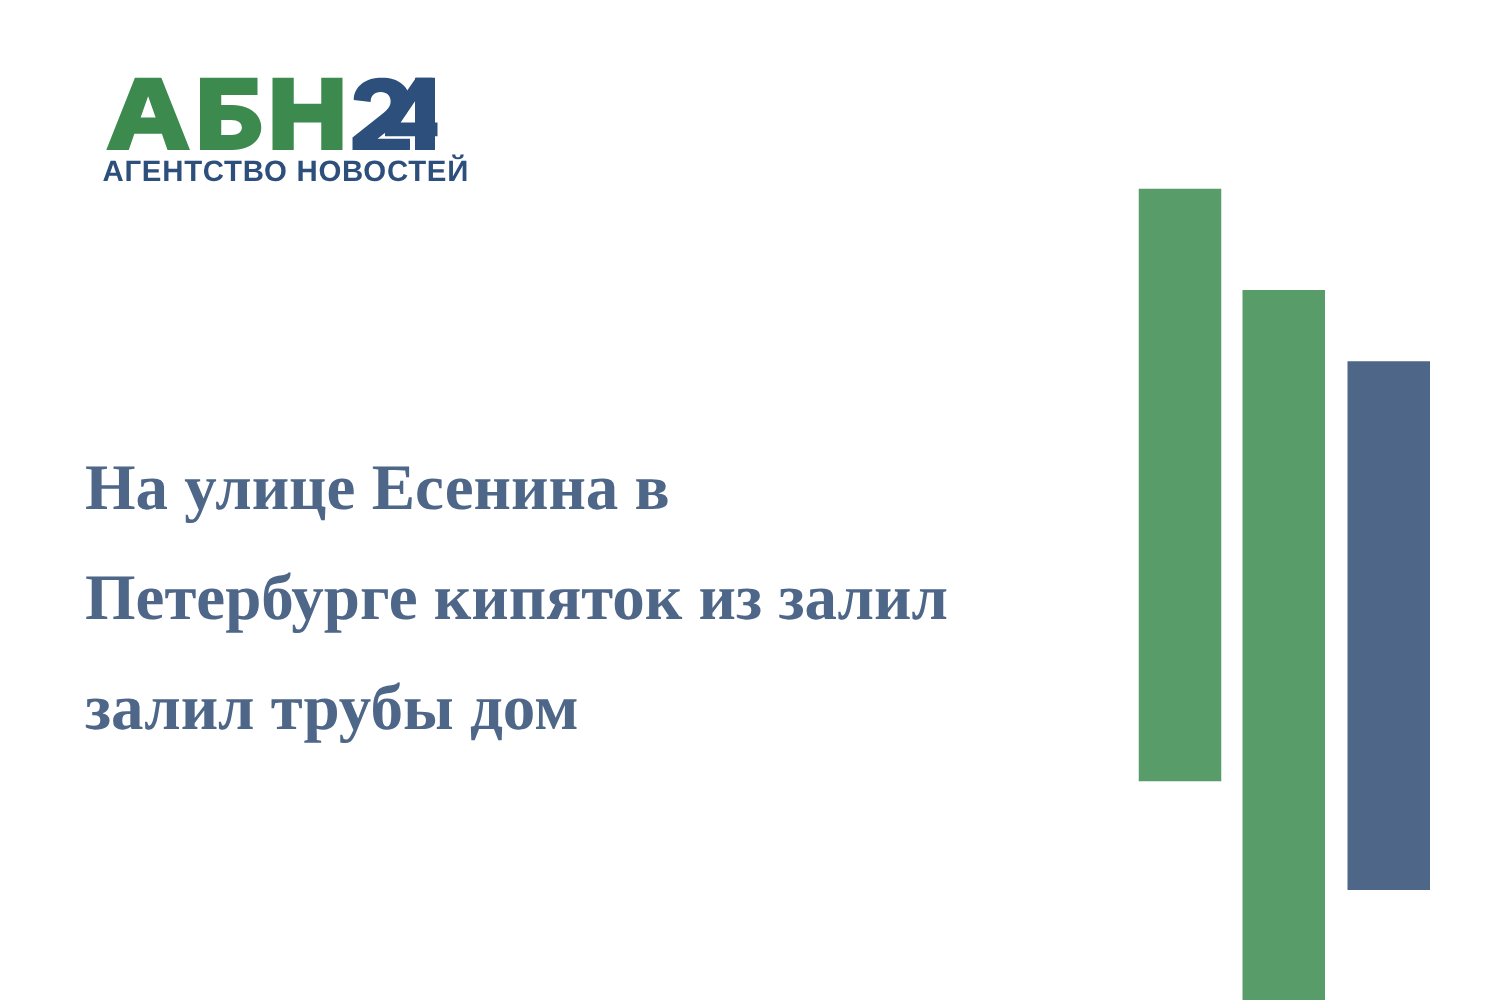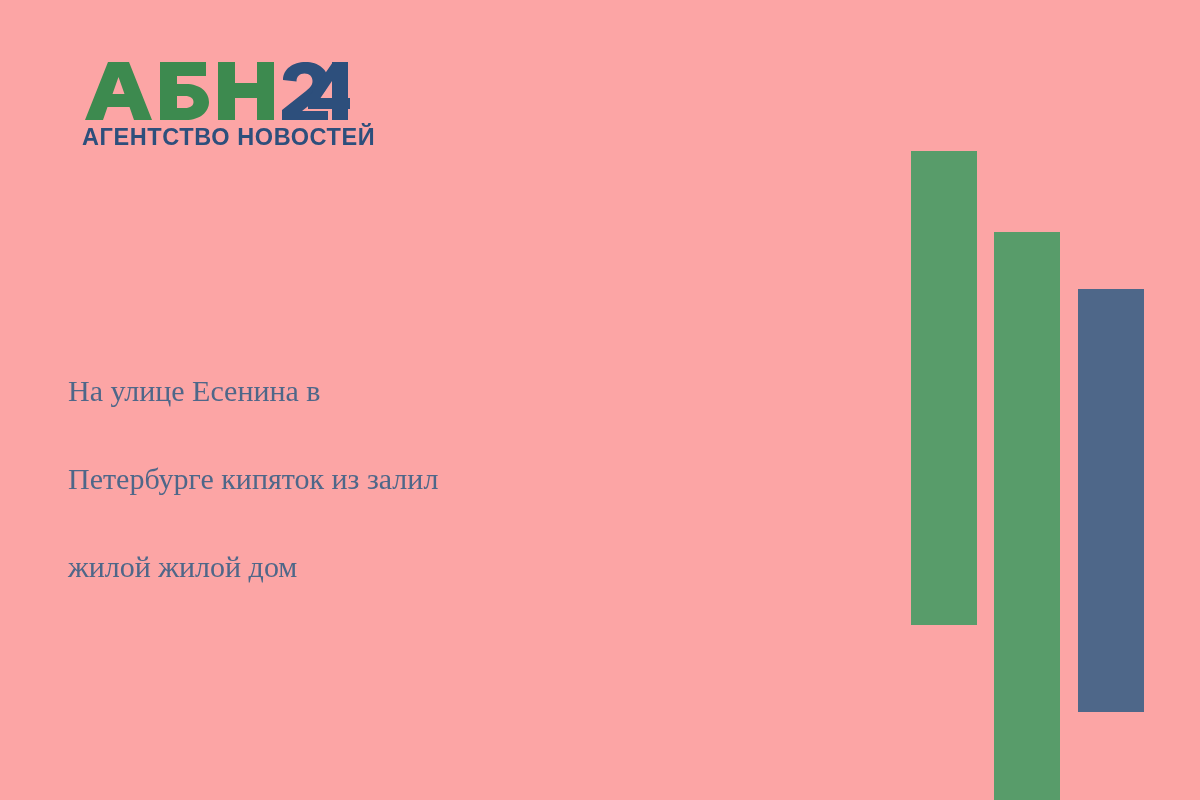--- a/index.html
+++ b/index.html
@@ -10,21 +10,21 @@
     width: 1200px;
     height: 800px;
     background: #ececec;
     font-family: "Liberation Sans", sans-serif;
     overflow: hidden;
   }
   .canvas {
     position: relative;
     width: 1200px;
     height: 800px;
-    background: #fca5a5;
+    background: #ffffff;
     overflow: hidden;
   }
 
   
   .logo {
     position: absolute;
     left: 82px;
     top: 62px;
     width: 290px;
     height: 100px;
@@ -46,22 +46,22 @@
     line-height: 1;
   }
 
   
   .headline {
     position: absolute;
     left: 68px;
     top: 347px;
     width: 810px;
     font-family: "Liberation Serif", "DejaVu Serif", serif;
-    font-weight: 400;
-    font-size: 30px;
+    font-weight: 700;
+    font-size: 52px;
     line-height: 88px;
     color: #4e6789;
   }
   .headline-line {
     display: block;
     white-space: nowrap;
   }
 
   
   .bars {
@@ -110,21 +110,21 @@
 
       <path d="M264 0 L251 0 L226 36 L226 47 L250 47 L250 58 L265 58 L265 47
                L272 47 L272 36 L265 36 Z M250 36 L238.5 36 L250 19 Z" fill="#2d4f7c"></path>
     </svg>
     <span class="logo-sub">АГЕНТСТВО НОВОСТЕЙ</span>
   </div>
 
   <div class="headline">
     <span class="headline-line">На улице Есенина в</span>
     <span class="headline-line">Петербурге кипяток из залил</span>
-    <span class="headline-line">жилой жилой дом</span>
+    <span class="headline-line">залил трубы дом</span>
   </div>
 
   <div class="bars">
     <div class="bar bar-1"></div>
     <div class="bar bar-2"></div>
     <div class="bar bar-3"></div>
   </div>
 
 </div>
 

